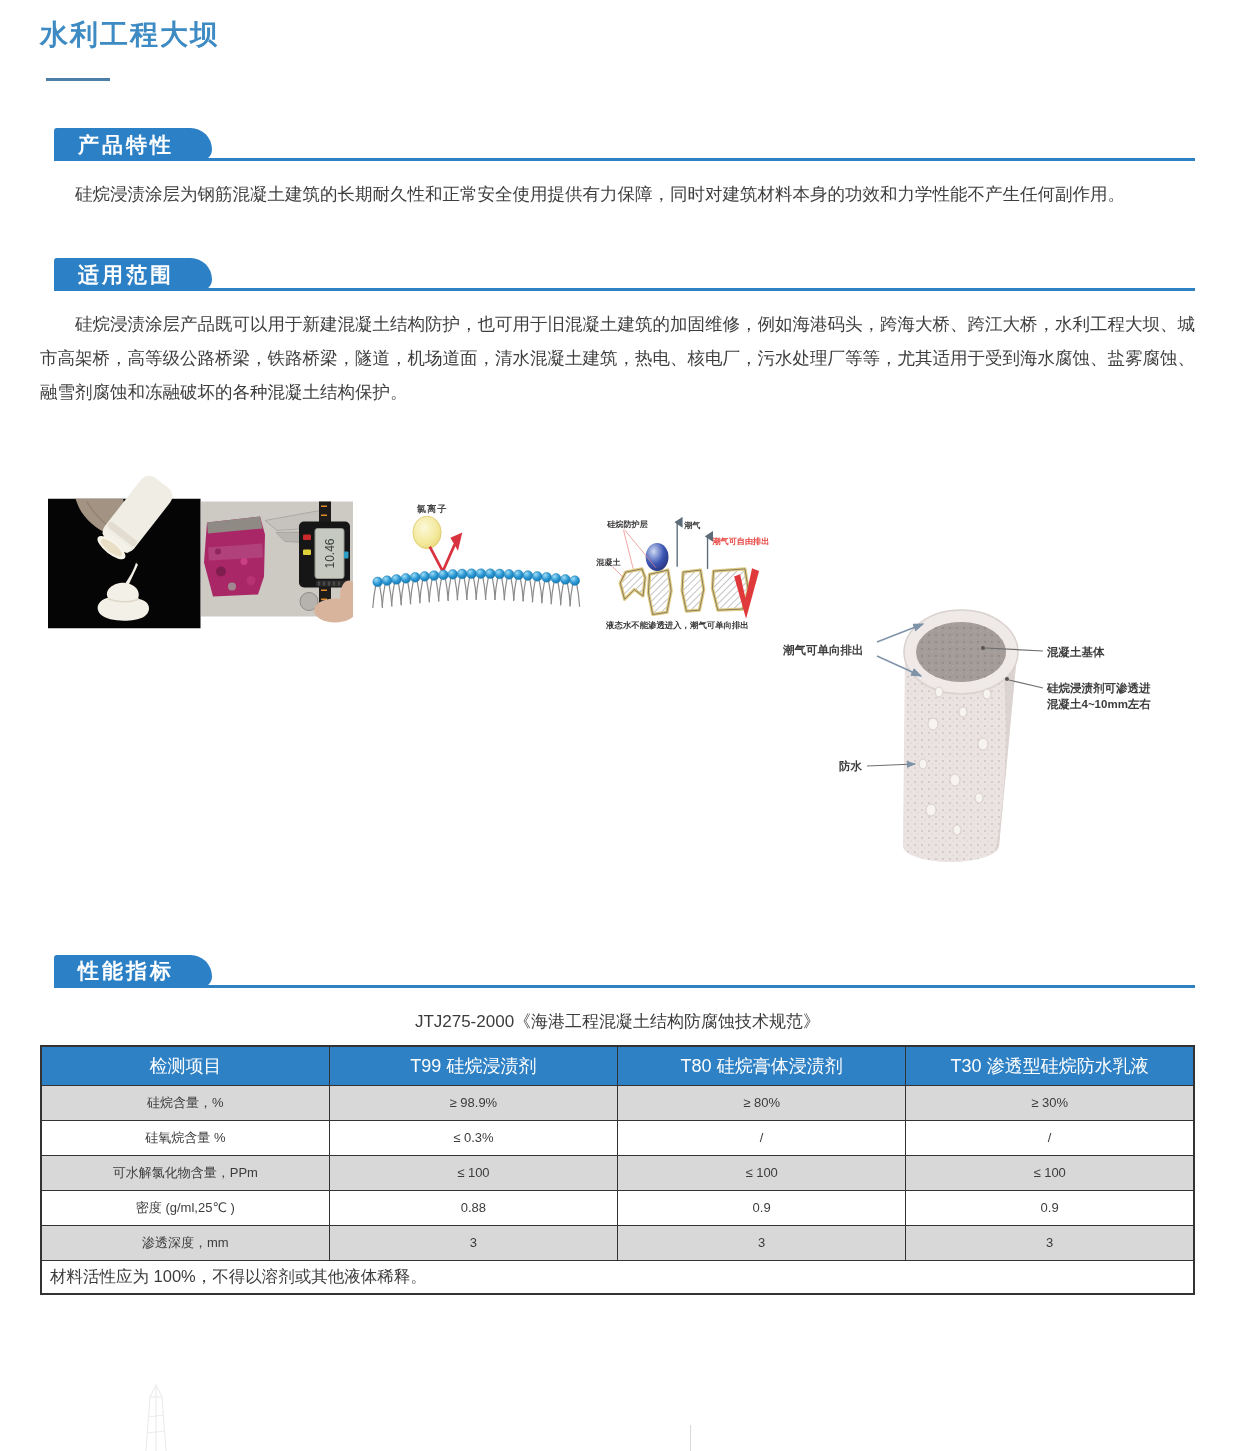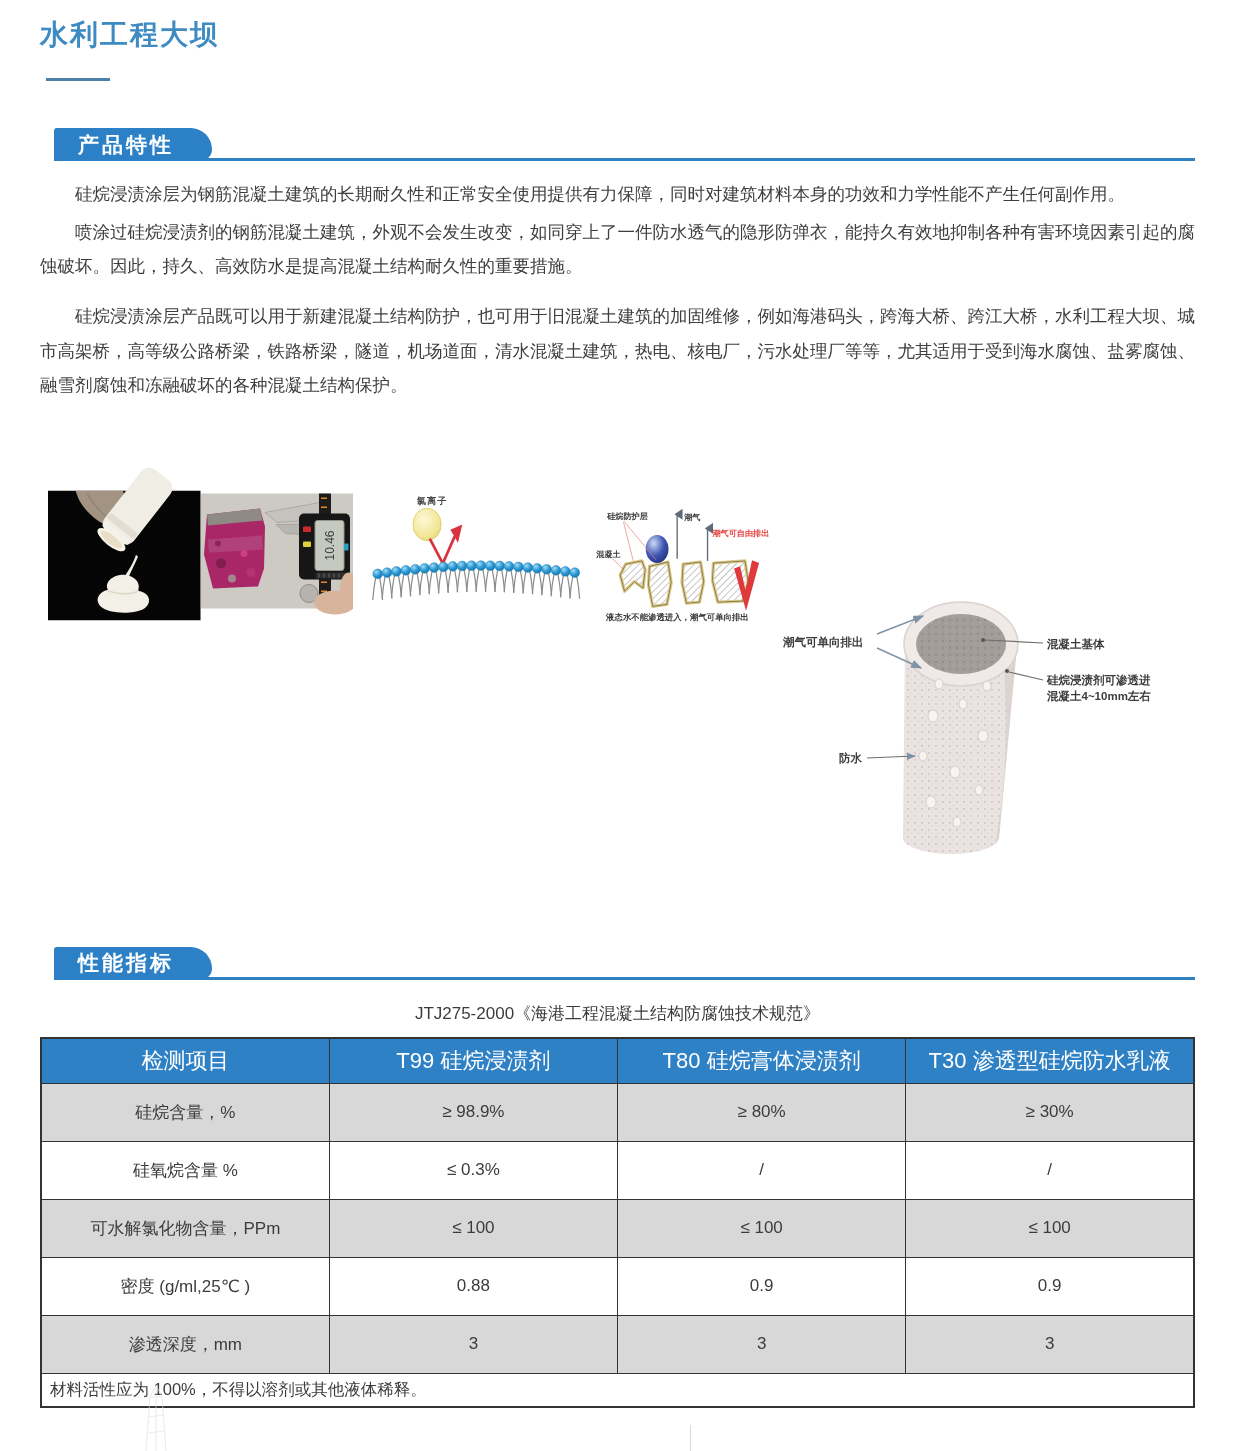--- a/index.html
+++ b/index.html
@@ -33,25 +33,25 @@
   .fig-col.left .ph2{margin-top:10px;}
   .fig-col.mid{width:402px;}
   .fig-col.mid .dg2{margin:22px 0 0 6px;}
   .fig-col.right{flex:1;display:flex;justify-content:center;}
   .fig-col.right svg{margin-top:150px;}
   svg text{font-family:"Liberation Sans","DejaVu Sans",sans-serif;}
   
   .table-title{margin:22px 0 0 0;text-align:center;font-size:17px;color:#3c3c3c;}
   table.perf{width:100%;border-collapse:collapse;margin-top:12px;border:2px solid #333333;}
   table.perf th{
-    background:#2e81c4;color:#ffffff;font-size:22px;font-weight:normal;
+    background:#2e81c4;color:#ffffff;font-size:18px;font-weight:normal;
     padding:7px 4px;border:1px solid #333333;width:25%;
   }
   table.perf td{
-    font-size:17px;color:#3c3c3c;text-align:center;padding:17px 6px;border:1px solid #333333;
+    font-size:13px;color:#3c3c3c;text-align:center;padding:8px 6px;border:1px solid #333333;
   }
   table.perf tbody tr:nth-child(odd){background:#d8d8d8;}
   table.perf tbody tr.footnote-row td{text-align:left;font-size:16.5px;padding:5px 8px;}
   
   .wm-tower{position:absolute;left:112px;bottom:0;opacity:0.55;}
   .wm-line{position:absolute;left:690px;bottom:0;width:1px;height:26px;background:#d9d9d9;}
 </style>
 </head>
 <body>
 
@@ -60,22 +60,27 @@
   <h1 class="page-title">水利工程大坝</h1>
   <div class="title-rule"></div>
 
   <div class="sec">
     <div class="sec-line"></div>
     <div class="sec-badge">
       <span>产品特性</span>
     </div>
   </div>
   <p class="para">硅烷浸渍涂层为钢筋混凝土建筑的长期耐久性和正常安全使用提供有力保障，同时对建筑材料本身的功效和力学性能不产生任何副作用。</p>
-  <p class="para" style="margin-top:4px;">喷涂过硅烷浸渍剂的钢筋混凝土建筑，外观不会发生改变，如同穿上了一件防水透气的隐形防弹衣，能持久有效地抑制各种有害环境因素引起的腐蚀破坏。因此，持久、高效防水是提高混凝土结构耐久性的重要措施。</p>
-
+
+  <div class="sec">
+    <div class="sec-line"></div>
+    <div class="sec-badge">
+      <span>适用范围</span>
+    </div>
+  </div>
   <p class="para">硅烷浸渍涂层产品既可以用于新建混凝土结构防护，也可用于旧混凝土建筑的加固维修，例如海港码头，跨海大桥、跨江大桥，水利工程大坝、城市高架桥，高等级公路桥梁，铁路桥梁，隧道，机场道面，清水混凝土建筑，热电、核电厂，污水处理厂等等，尤其适用于受到海水腐蚀、盐雾腐蚀、融雪剂腐蚀和冻融破坏的各种混凝土结构保护。</p>
 
   <div class="figures">
 
     <div class="fig-col left">
 
       <svg class="ph1" width="305" height="259" viewBox="0 0 305 259">
         <rect x="0" y="0" width="305" height="259" fill="#050505"></rect>
         <path d="M55,0 L150,0 C158,22 142,58 120,70 C96,62 66,34 58,8 Z" fill="#b5a390" opacity="0.9"></path>
         <path d="M78,6 C92,30 112,50 126,58" stroke="#8f7e6c" stroke-width="3" fill="none" opacity="0.7"></path>

